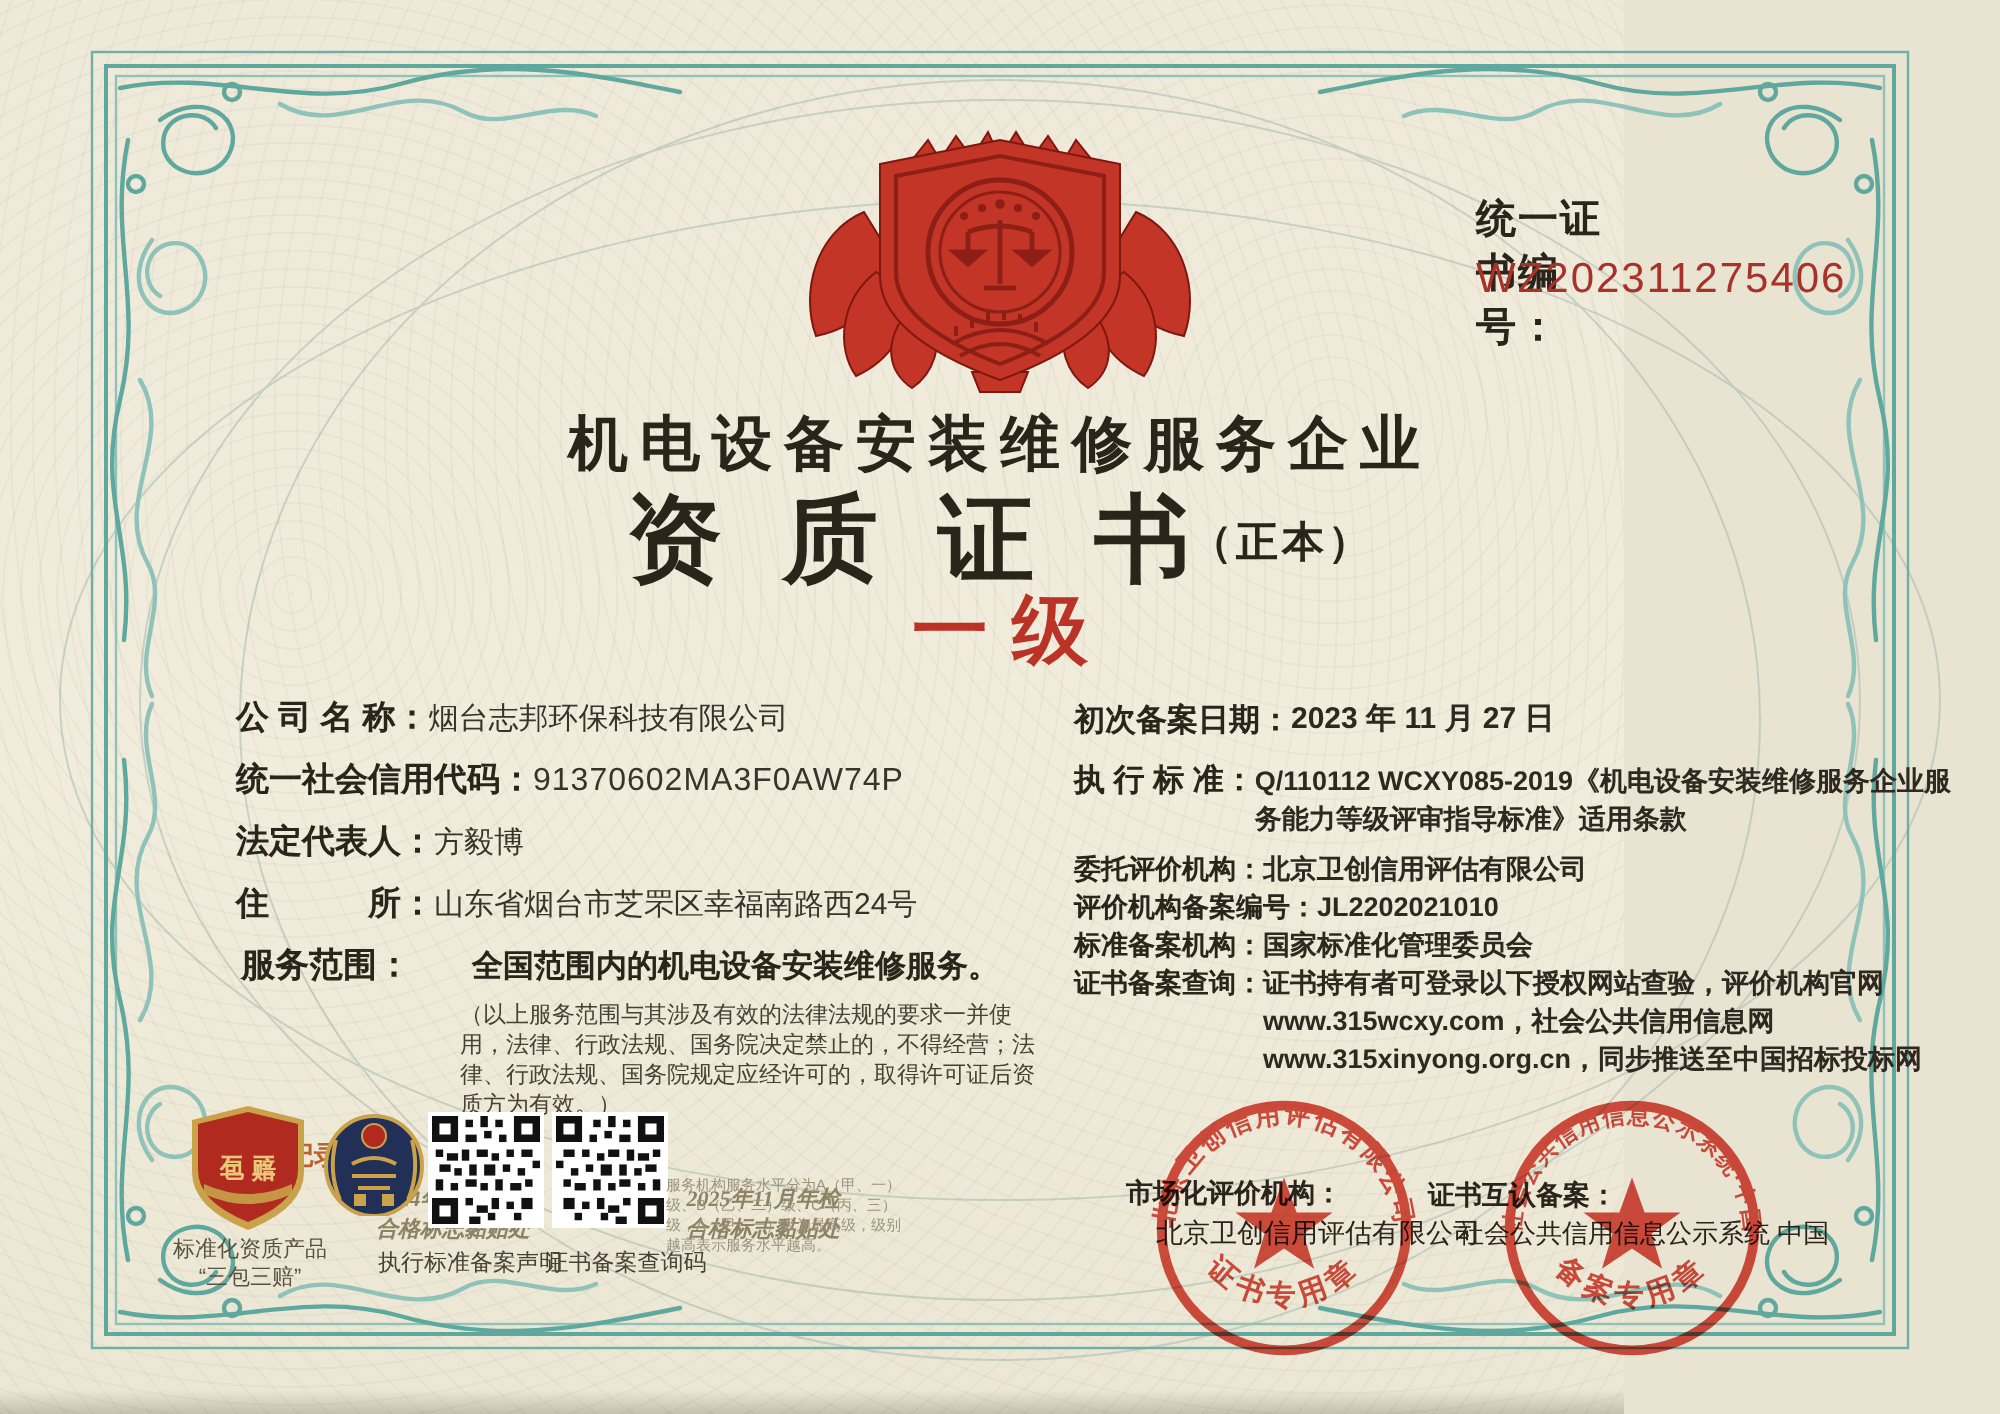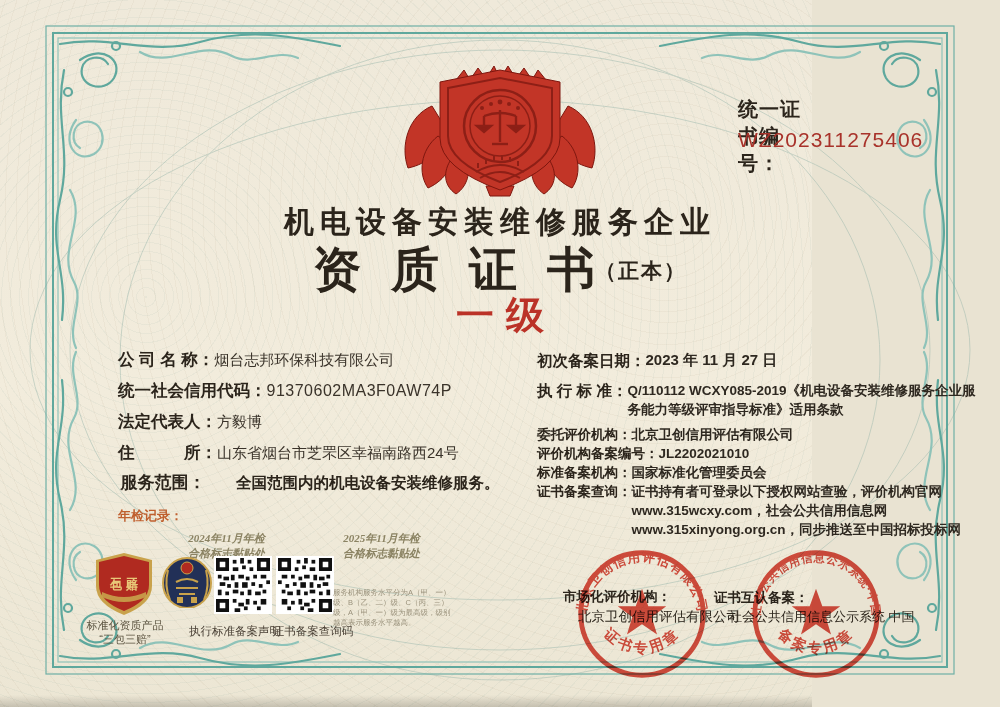--- a/index.html
+++ b/index.html
@@ -177,20 +177,21 @@
     </div>
     <div class="lrow">
       <span class="llabel">法定代表人：</span><span class="lval">方毅博</span>
     </div>
     <div class="lrow">
       <span class="llabel">住　　　所：</span><span class="lval">山东省烟台市芝罘区幸福南路西24号</span>
     </div>
     <div class="lrow scoperow">
       <span class="llabel">服务范围：</span><span class="lval">全国范围内的机电设备安装维修服务。</span>
     </div>
+    <div class="scope-note">（以上服务范围与其涉及有效的法律法规的要求一并使用，法律、行政法规、国务院决定禁止的，不得经营；法律、行政法规、国务院规定应经许可的，取得许可证后资质方为有效。）</div>
     <div class="annual">
       <span class="annual-label">年检记录：</span>
       <div class="annual-entries">
         <div class="annual-entry">
           <div>2024年11月年检</div>
           <div>合格标志黏贴处</div>
         </div>
         <div class="annual-entry">
           <div>2025年11月年检</div>
           <div>合格标志黏贴处</div>

